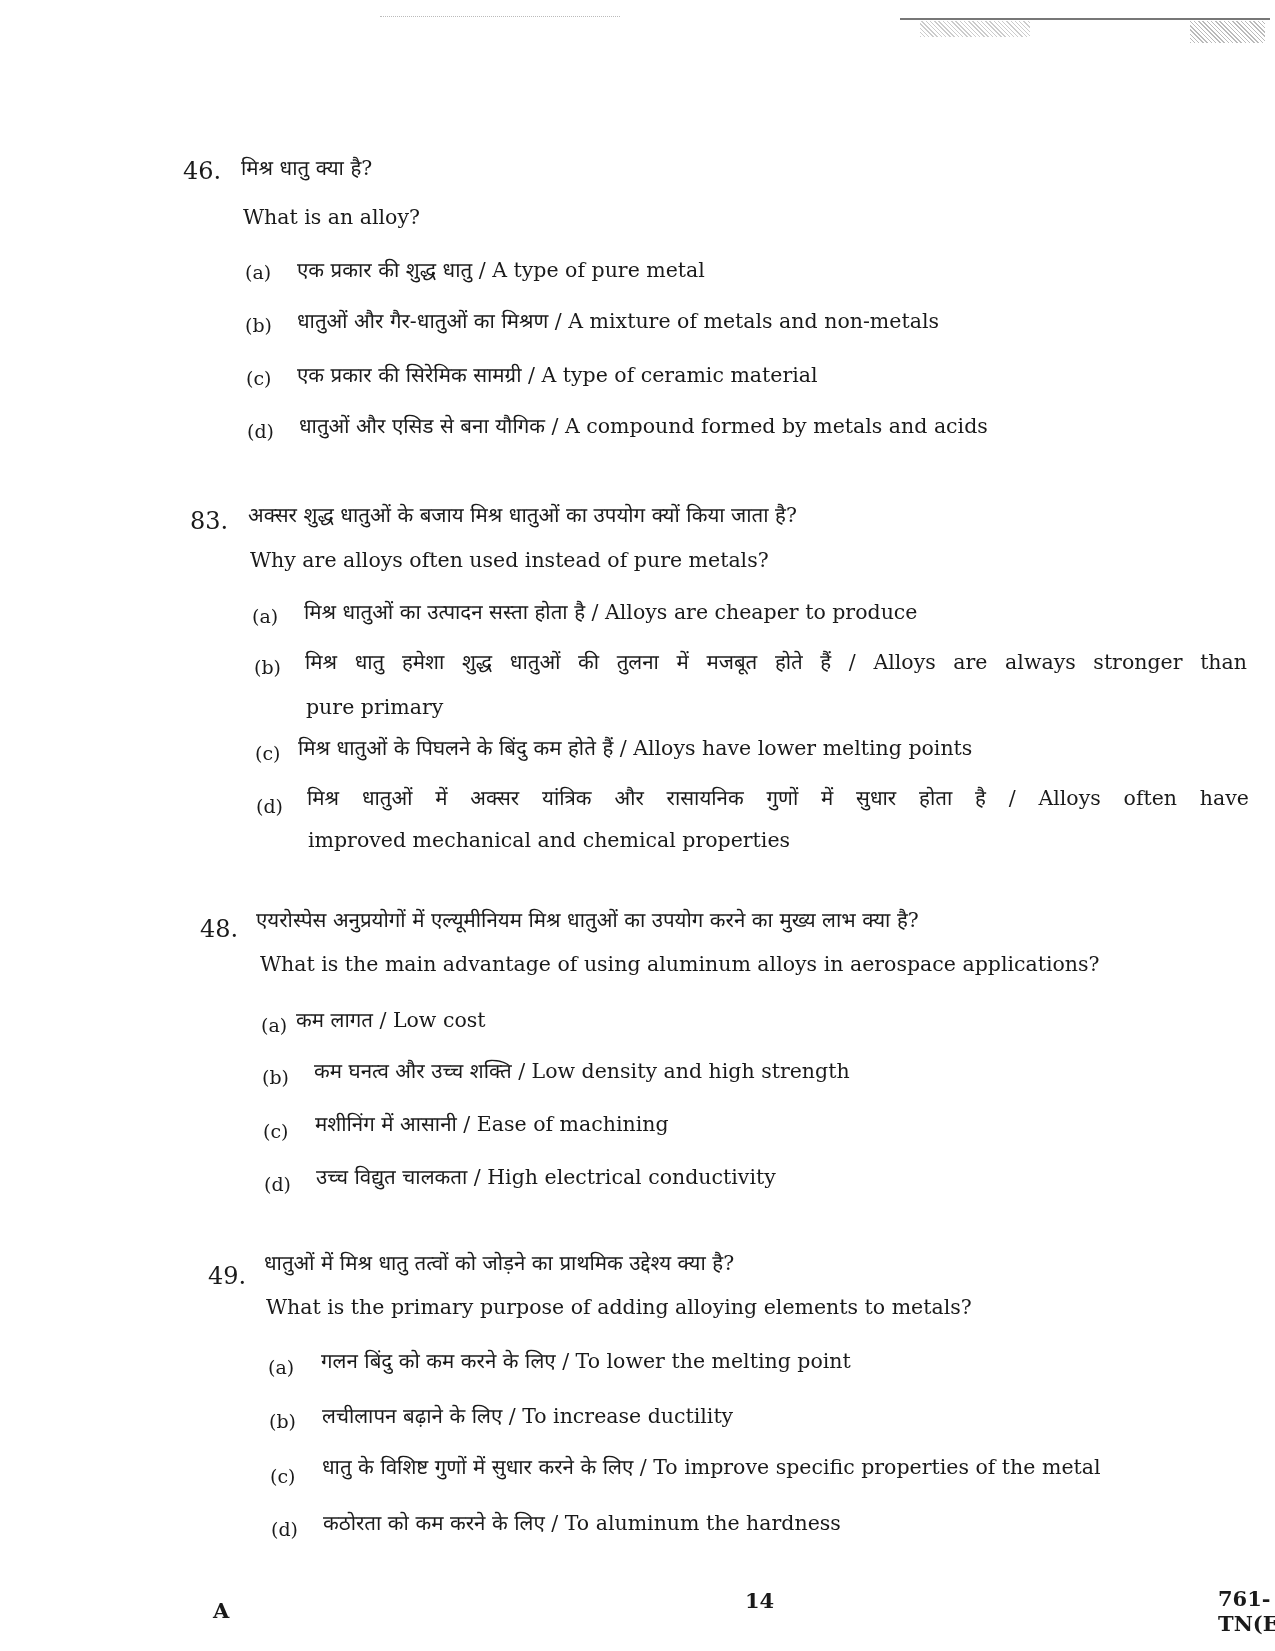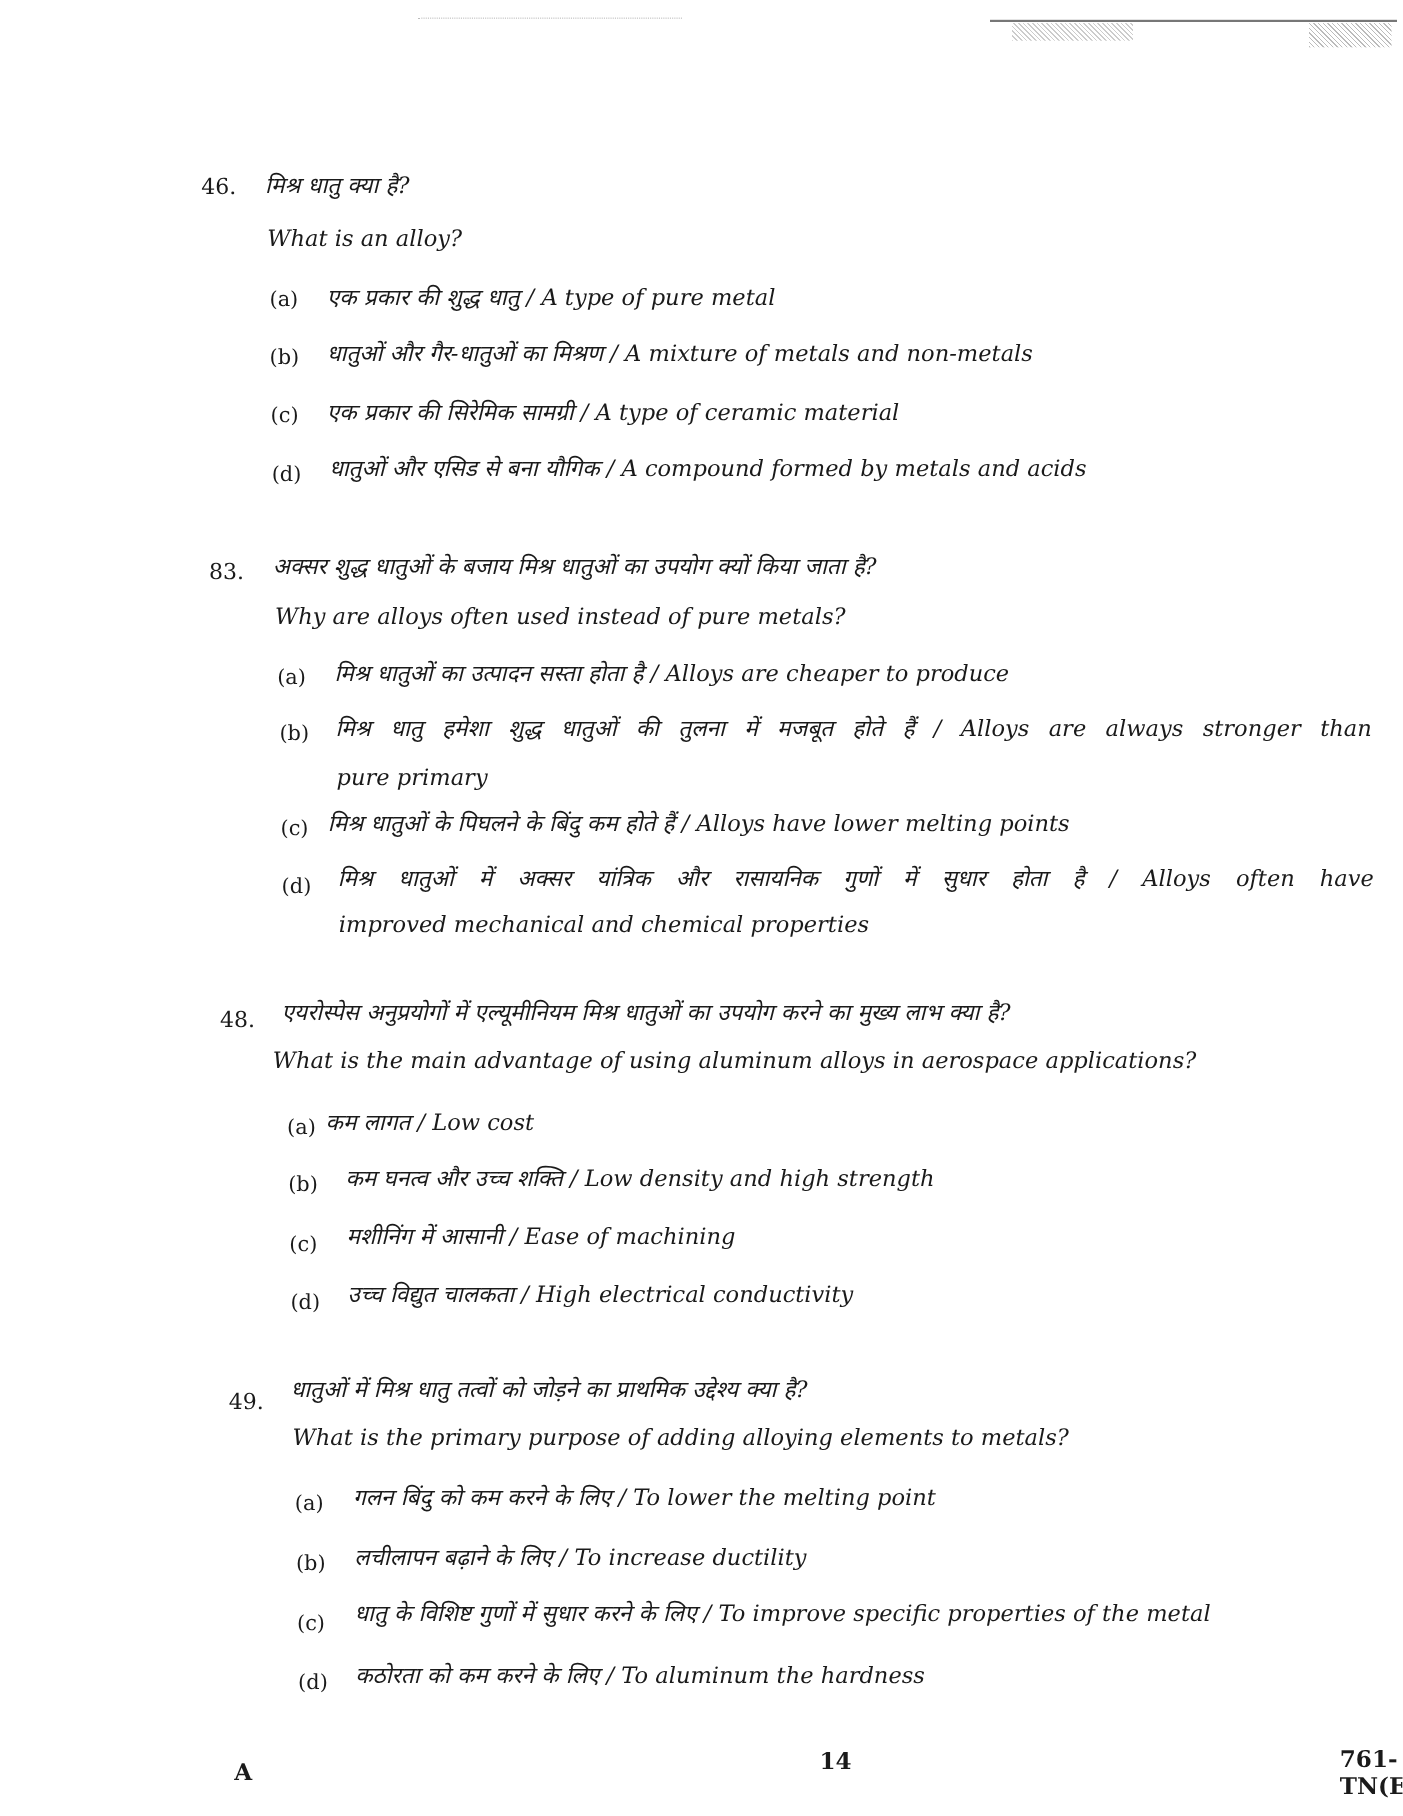--- a/index.html
+++ b/index.html
@@ -6,22 +6,22 @@
   body { width:1275px; height:1651px; position:relative; overflow:hidden;
          font-family:"DejaVu Serif","Liberation Serif",serif; color:#1a1a1a; }
   .scan-top { position:absolute; top:12px; left:380px; width:890px; height:30px; }
   .scan-top .line1 { position:absolute; left:0; top:4px; width:240px; height:1px; border-top:1px dotted #bbb; }
   .scan-top .line2 { position:absolute; left:520px; top:6px; width:370px; height:2px; background:#777; }
   .scan-top .blk1 { position:absolute; left:540px; top:9px; width:110px; height:16px;
      background:repeating-linear-gradient(45deg,#ccc 0 1px,#fff 1px 3px); }
   .scan-top .blk2 { position:absolute; left:810px; top:9px; width:75px; height:22px;
      background:repeating-linear-gradient(45deg,#bbb 0 1px,#fff 1px 3px); }
   .q { position:absolute; left:0; width:1275px; }
-  .qnum { position:absolute; font-size:20px; }
-  .line { position:absolute; font-size:20.5px; white-space:nowrap;font-style:italic; }
+  .qnum { position:absolute; font-size:24px; }
+  .line { position:absolute; font-size:20.5px; white-space:nowrap; }
   .opt-label { position:absolute; font-size:19px; }
   .justify { white-space:normal; text-align:justify; text-align-last:justify; }
   .footer { position:absolute; font-weight:bold; font-size:21px; }
 </style>
 </head>
 <body>
 
 <div class="scan-top">
   <div class="line1"></div>
     <div class="line2"></div>
@@ -60,21 +60,21 @@
   <span class="line" style="left:298px;top:733px">मिश्र धातुओं के पिघलने के बिंदु कम होते हैं / Alloys have lower melting points</span>
 
   <span class="opt-label" style="left:256px;top:795px">(d)</span>
   <span class="line justify" style="left:307px;top:783px;width:942px">मिश्र धातुओं में अक्सर यांत्रिक और रासायनिक गुणों में सुधार होता है / Alloys often have</span>
   <span class="line" style="left:308px;top:828px">improved mechanical and chemical properties</span>
 </div>
 
 <div class="q">
   <span class="qnum" style="left:200px;top:915px">48.</span>
   <span class="line" style="left:256px;top:905px">एयरोस्पेस अनुप्रयोगों में एल्यूमीनियम मिश्र धातुओं का उपयोग करने का मुख्य लाभ क्या है?</span>
-  <span class="line" style="left:248px;top:952px">What is the main advantage of using aluminum alloys in aerospace applications?</span>
+  <span class="line" style="left:260px;top:952px">What is the main advantage of using aluminum alloys in aerospace applications?</span>
 
   <span class="opt-label" style="left:261px;top:1014px">(a)</span>
   <span class="line" style="left:296px;top:1005px">कम लागत / Low cost</span>
   <span class="opt-label" style="left:262px;top:1066px">(b)</span>
   <span class="line" style="left:314px;top:1056px">कम घनत्व और उच्च शक्ति / Low density and high strength</span>
   <span class="opt-label" style="left:263px;top:1120px">(c)</span>
   <span class="line" style="left:315px;top:1109px">मशीनिंग में आसानी / Ease of machining</span>
   <span class="opt-label" style="left:264px;top:1173px">(d)</span>
   <span class="line" style="left:316px;top:1162px">उच्च विद्युत चालकता / High electrical conductivity</span>
 </div>

